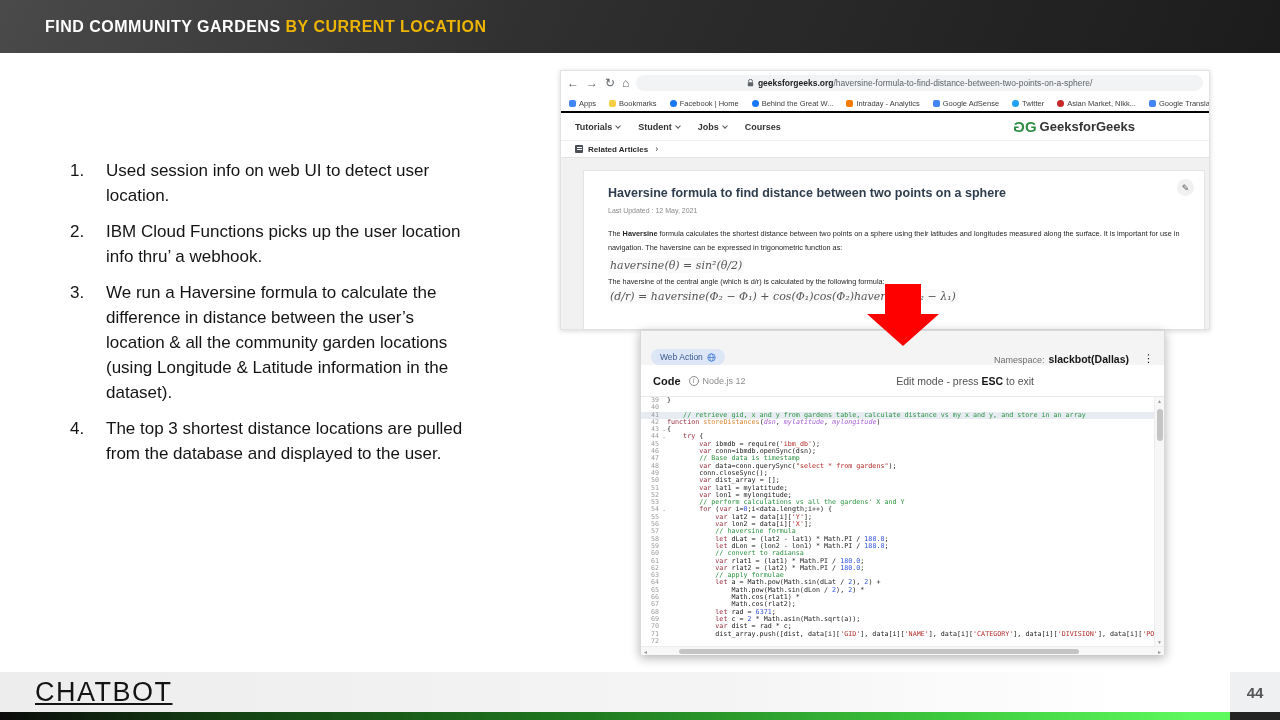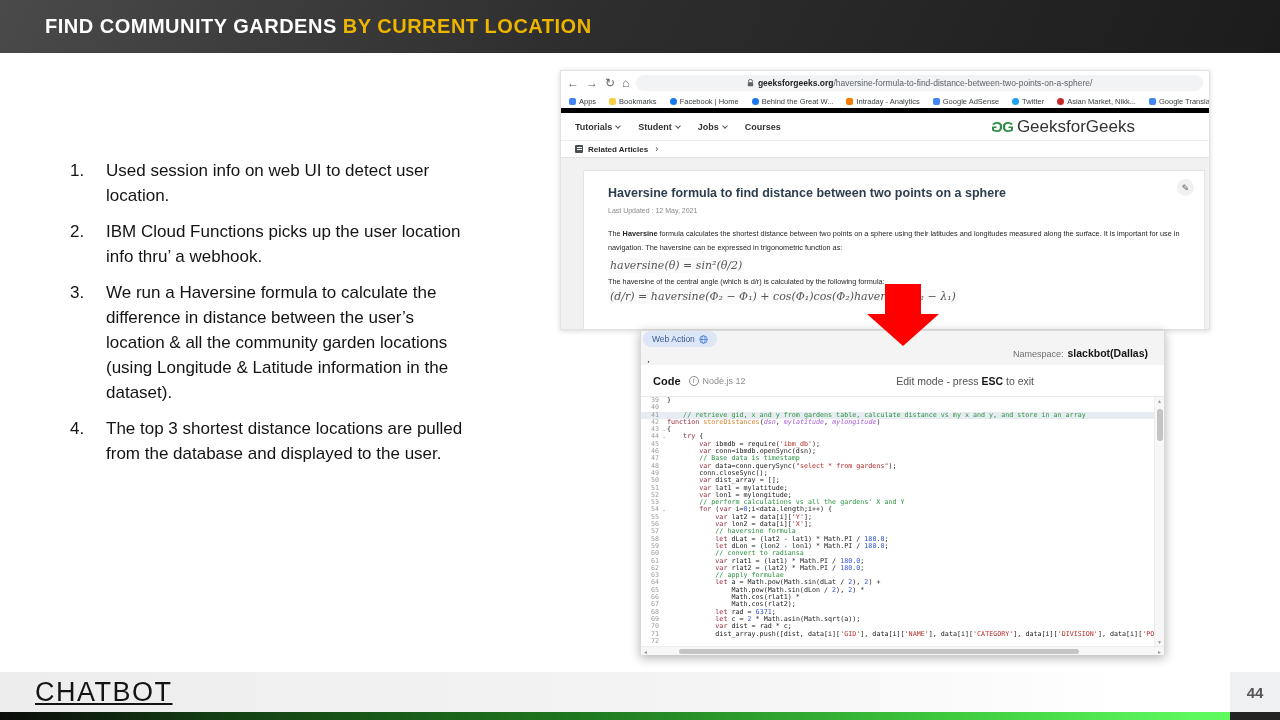--- a/index.html
+++ b/index.html
@@ -5,53 +5,53 @@
   html,body{margin:0;padding:0;background:#888;}
   *{box-sizing:border-box;}
   #slide{position:relative;width:1280px;height:720px;background:#ffffff;overflow:hidden;
          font-family:"Liberation Sans",sans-serif;}
   .abs{position:absolute;}
 
   
   #hdr{left:0;top:0;width:1280px;height:53px;
        background:linear-gradient(115deg,#4a4a4a 0%,#2e2e2e 45%,#1c1c1c 100%);
        display:flex;align-items:center;padding-left:45px;}
-  #hdr .t{font-size:20px;font-weight:700;letter-spacing:.5px;color:#fff;white-space:pre;}
+  #hdr .t{font-size:16px;font-weight:700;letter-spacing:.5px;color:#fff;white-space:pre;}
   #hdr .t .yellow{color:#EDB400;}
 
   
   #steps{left:70px;top:159px;width:462px;}
   .step{display:flex;margin-bottom:11px;font-size:17px;line-height:1.47;color:#141414;}
   .step-num{width:36px;flex:none;}
   .step-text{width:370px;}
 
   
   #browser{left:560px;top:70px;width:650px;height:260px;background:#fff;
            border:1px solid #e2e2e2;box-shadow:0 1px 5px rgba(0,0,0,.16);overflow:hidden;z-index:10;}
   #btoolbar{display:flex;align-items:center;height:24px;padding:0 6px;background:#fff;gap:7px;}
   .nav-ic{color:#5f6368;font-size:12px;line-height:1;}
   #urlbar{flex:1;height:16px;background:#f1f3f4;border-radius:9px;display:flex;align-items:center;
           padding:0 8px;gap:4px;overflow:hidden;justify-content:center;}
   #urlbar .lock{flex:none;}
   #urltext{font-size:8.5px;color:#5f6368;white-space:nowrap;}
   #urltext b{color:#202124;font-weight:700;}
   #bmbar{display:flex;align-items:center;height:18px;padding:0 8px;gap:13px;background:#fff;
-         border-bottom:5px solid #000000;overflow:hidden;}
+         border-bottom:2px solid #000000;overflow:hidden;}
   .bm{display:flex;align-items:center;gap:3px;font-size:7.5px;color:#3c4043;white-space:nowrap;}
   .bm-ic{width:7px;height:7px;border-radius:2px;flex:none;}
   .bm-ic.round{border-radius:50%;}
   #gfgnav{display:flex;align-items:center;height:28px;padding:0 14px;background:#fff;
           border-bottom:1px solid #efefef;gap:18px;}
   .gnav{display:flex;align-items:center;gap:4px;font-size:9px;font-weight:700;color:#333;}
   .caret{width:4px;height:4px;border-right:1.2px solid #555;border-bottom:1.2px solid #555;
          transform:rotate(45deg);margin-top:-2px;}
   #gfgbrand{margin-left:auto;display:flex;align-items:center;gap:5px;margin-right:60px;}
   .gfg-mark{color:#2f8d46;font-weight:700;font-size:15px;letter-spacing:-2px;}
   .gfg-mark .flip{display:inline-block;transform:scaleX(-1);}
-  #gfgbrand .bname{font-size:17px;font-weight:400;color:#333;}
+  #gfgbrand .bname{font-size:13px;font-weight:700;color:#333;}
   #relbar{display:flex;align-items:center;height:17px;padding:0 14px;background:#fff;
           border-bottom:1px solid #e4e4e4;gap:5px;}
   .doc-ic{width:8px;height:8px;background:#4a4f55;border-radius:1px;position:relative;flex:none;}
   .doc-ic:before{content:"";position:absolute;left:1.5px;top:2px;width:5px;height:1px;background:#fff;
                  box-shadow:0 2px 0 #fff;}
   #relbar .rl{font-size:8px;font-weight:700;color:#2a2a2a;}
   #relbar .chev{font-size:9px;color:#333;margin-left:2px;}
   #articlebg{height:173px;background:#f1f1f2;padding-top:12px;}
   #card{background:#fff;border:1px solid #e4e4e4;margin:0 4px 0 22px;height:200px;position:relative;
         padding:15px 24px 0 24px;}
@@ -64,21 +64,21 @@
   #pencil{position:absolute;right:10px;top:8px;width:17px;height:17px;border-radius:50%;
           background:#f1f1f1;display:flex;align-items:center;justify-content:center;
           font-size:9px;color:#555;}
 
   
   #arrow{left:867px;top:284px;width:72px;height:62px;z-index:50;}
 
   
   #editor{left:640px;top:330px;width:525px;height:325px;background:#fff;z-index:20;
           box-shadow:0 3px 10px rgba(0,0,0,.3);border:1px solid #d9d9d9;}
-  #ehdr{height:34px;background:#f4f4f4;display:flex;align-items:flex-start;padding:0 2px;flex-direction:column;}
+  #ehdr{height:34px;background:#f4f4f4;display:flex;align-items:flex-end;padding:0 10px;}
   #wa-pill{display:flex;align-items:center;gap:4px;background:#dde6f7;border-radius:10px;
            padding:3px 9px;font-size:8.5px;color:#3a5a8c;}
   #ens{margin-left:auto;display:flex;align-items:baseline;gap:4px;margin-right:14px;}
   #ens .nsl{font-size:9px;color:#6f6f6f;}
   #ens .nsv{font-size:10.5px;font-weight:700;color:#161616;}
   #ekebab{font-size:11px;color:#161616;}
   #etb{height:32px;background:#fff;display:flex;align-items:center;border-bottom:1px solid #e8e8e8;}
   #etb .code-tab{font-size:11px;font-weight:700;color:#161616;margin-left:12px;}
   .info-ic{width:10px;height:10px;border:1px solid #8d8d8d;border-radius:50%;color:#8d8d8d;
            font-size:7px;display:inline-flex;align-items:center;justify-content:center;

